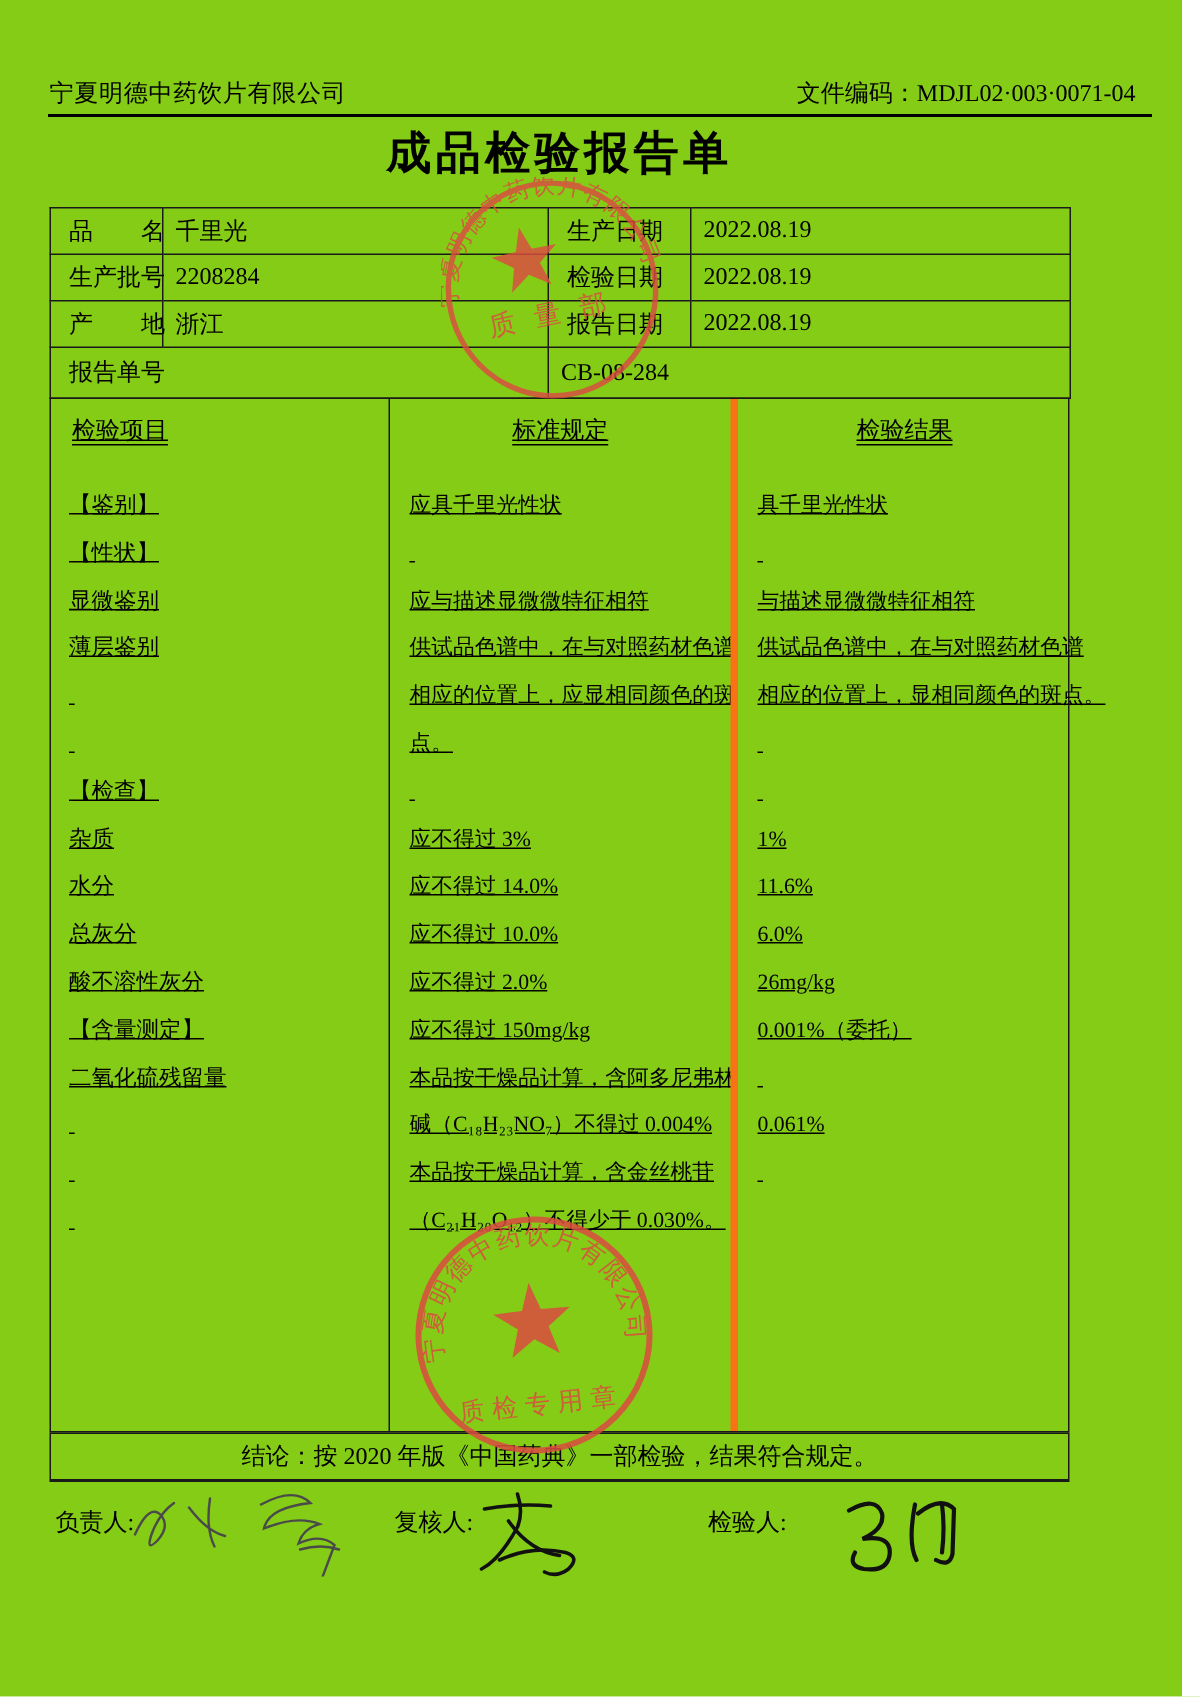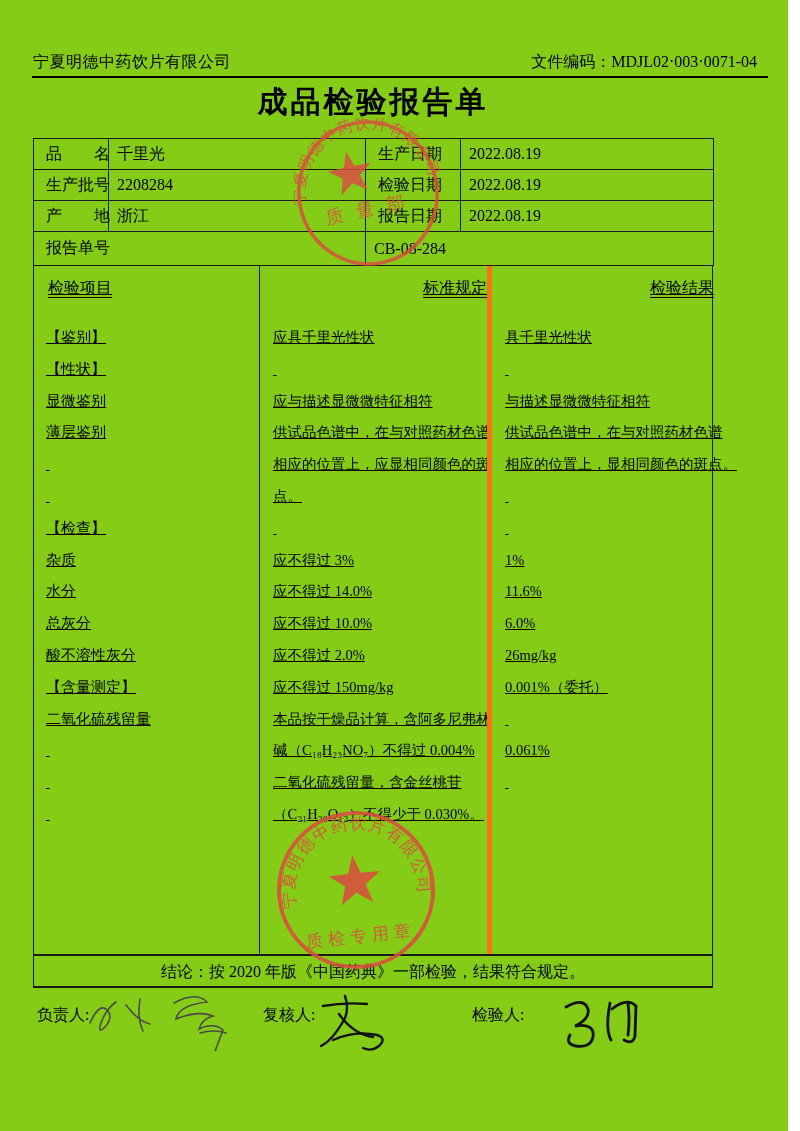--- a/index.html
+++ b/index.html
@@ -22,21 +22,21 @@
   table.info tr.last{height:34px;}
   
   .maintable{left:33px;top:265px;width:680px;height:690px;border:1px solid #1a1a1a;box-sizing:border-box;}
   .mcol{position:absolute;top:0;height:100%;box-sizing:border-box;text-decoration:underline;}
   .mcol1{left:0;width:225px;}
   .mcol2{left:225px;width:228px;border-left:1px solid #1a1a1a;}
   .mcol3{left:453px;width:227px;border-left:5px solid #f97316;}
   .mhead{height:56px;line-height:44px;font-size:16px;}
   .mhead span{text-decoration:underline;text-underline-offset:4px;}
   .mcol1 .mhead{padding-left:14px;}
-  .mcol2 .mhead,.mcol3 .mhead{text-align:right;}
+  .mcol2 .mhead,.mcol3 .mhead{text-align:center;}
   .tline{height:31.8px;line-height:31.8px;font-size:14.5px;white-space:nowrap;padding-left:13px;}
   .mcol1 .tline{font-size:15px;padding-left:12px;}
   
   .conclusion{left:33px;top:955px;width:680px;height:33px;box-sizing:border-box;
     border:1px solid #1a1a1a;border-top:1px solid #1a1a1a;border-bottom:2px solid #1a1a1a;
     text-align:center;line-height:31px;font-size:16px;}
   
   .sig-label{top:1005px;font-size:16px;}
   
   .stamp{pointer-events:none;}
@@ -117,21 +117,21 @@
           <div class="tline">相应的位置上，应显相同颜色的斑</div>
           <div class="tline">点。</div>
           <div class="tline">&nbsp;</div>
           <div class="tline">应不得过 3%</div>
           <div class="tline">应不得过 14.0%</div>
           <div class="tline">应不得过 10.0%</div>
           <div class="tline">应不得过 2.0%</div>
           <div class="tline">应不得过 150mg/kg</div>
           <div class="tline">本品按干燥品计算，含阿多尼弗林</div>
           <div class="tline">碱（C₁₈H₂₃NO₇）不得过 0.004%</div>
-          <div class="tline">二氧化硫残留量，含金丝桃苷</div>
+          <div class="tline">本品按干燥品计算，含金丝桃苷</div>
           <div class="tline">（C₂₁H₂₀O₁₂）不得少于 0.030%。</div>
         </div>
     </div>
     <div class="mcol mcol3">
       <div class="mhead"><span>检验结果</span></div>
       <div>
           <div class="tline">具千里光性状</div>
           <div class="tline">&nbsp;</div>
           <div class="tline">与描述显微微特征相符</div>
           <div class="tline">供试品色谱中，在与对照药材色谱</div>

